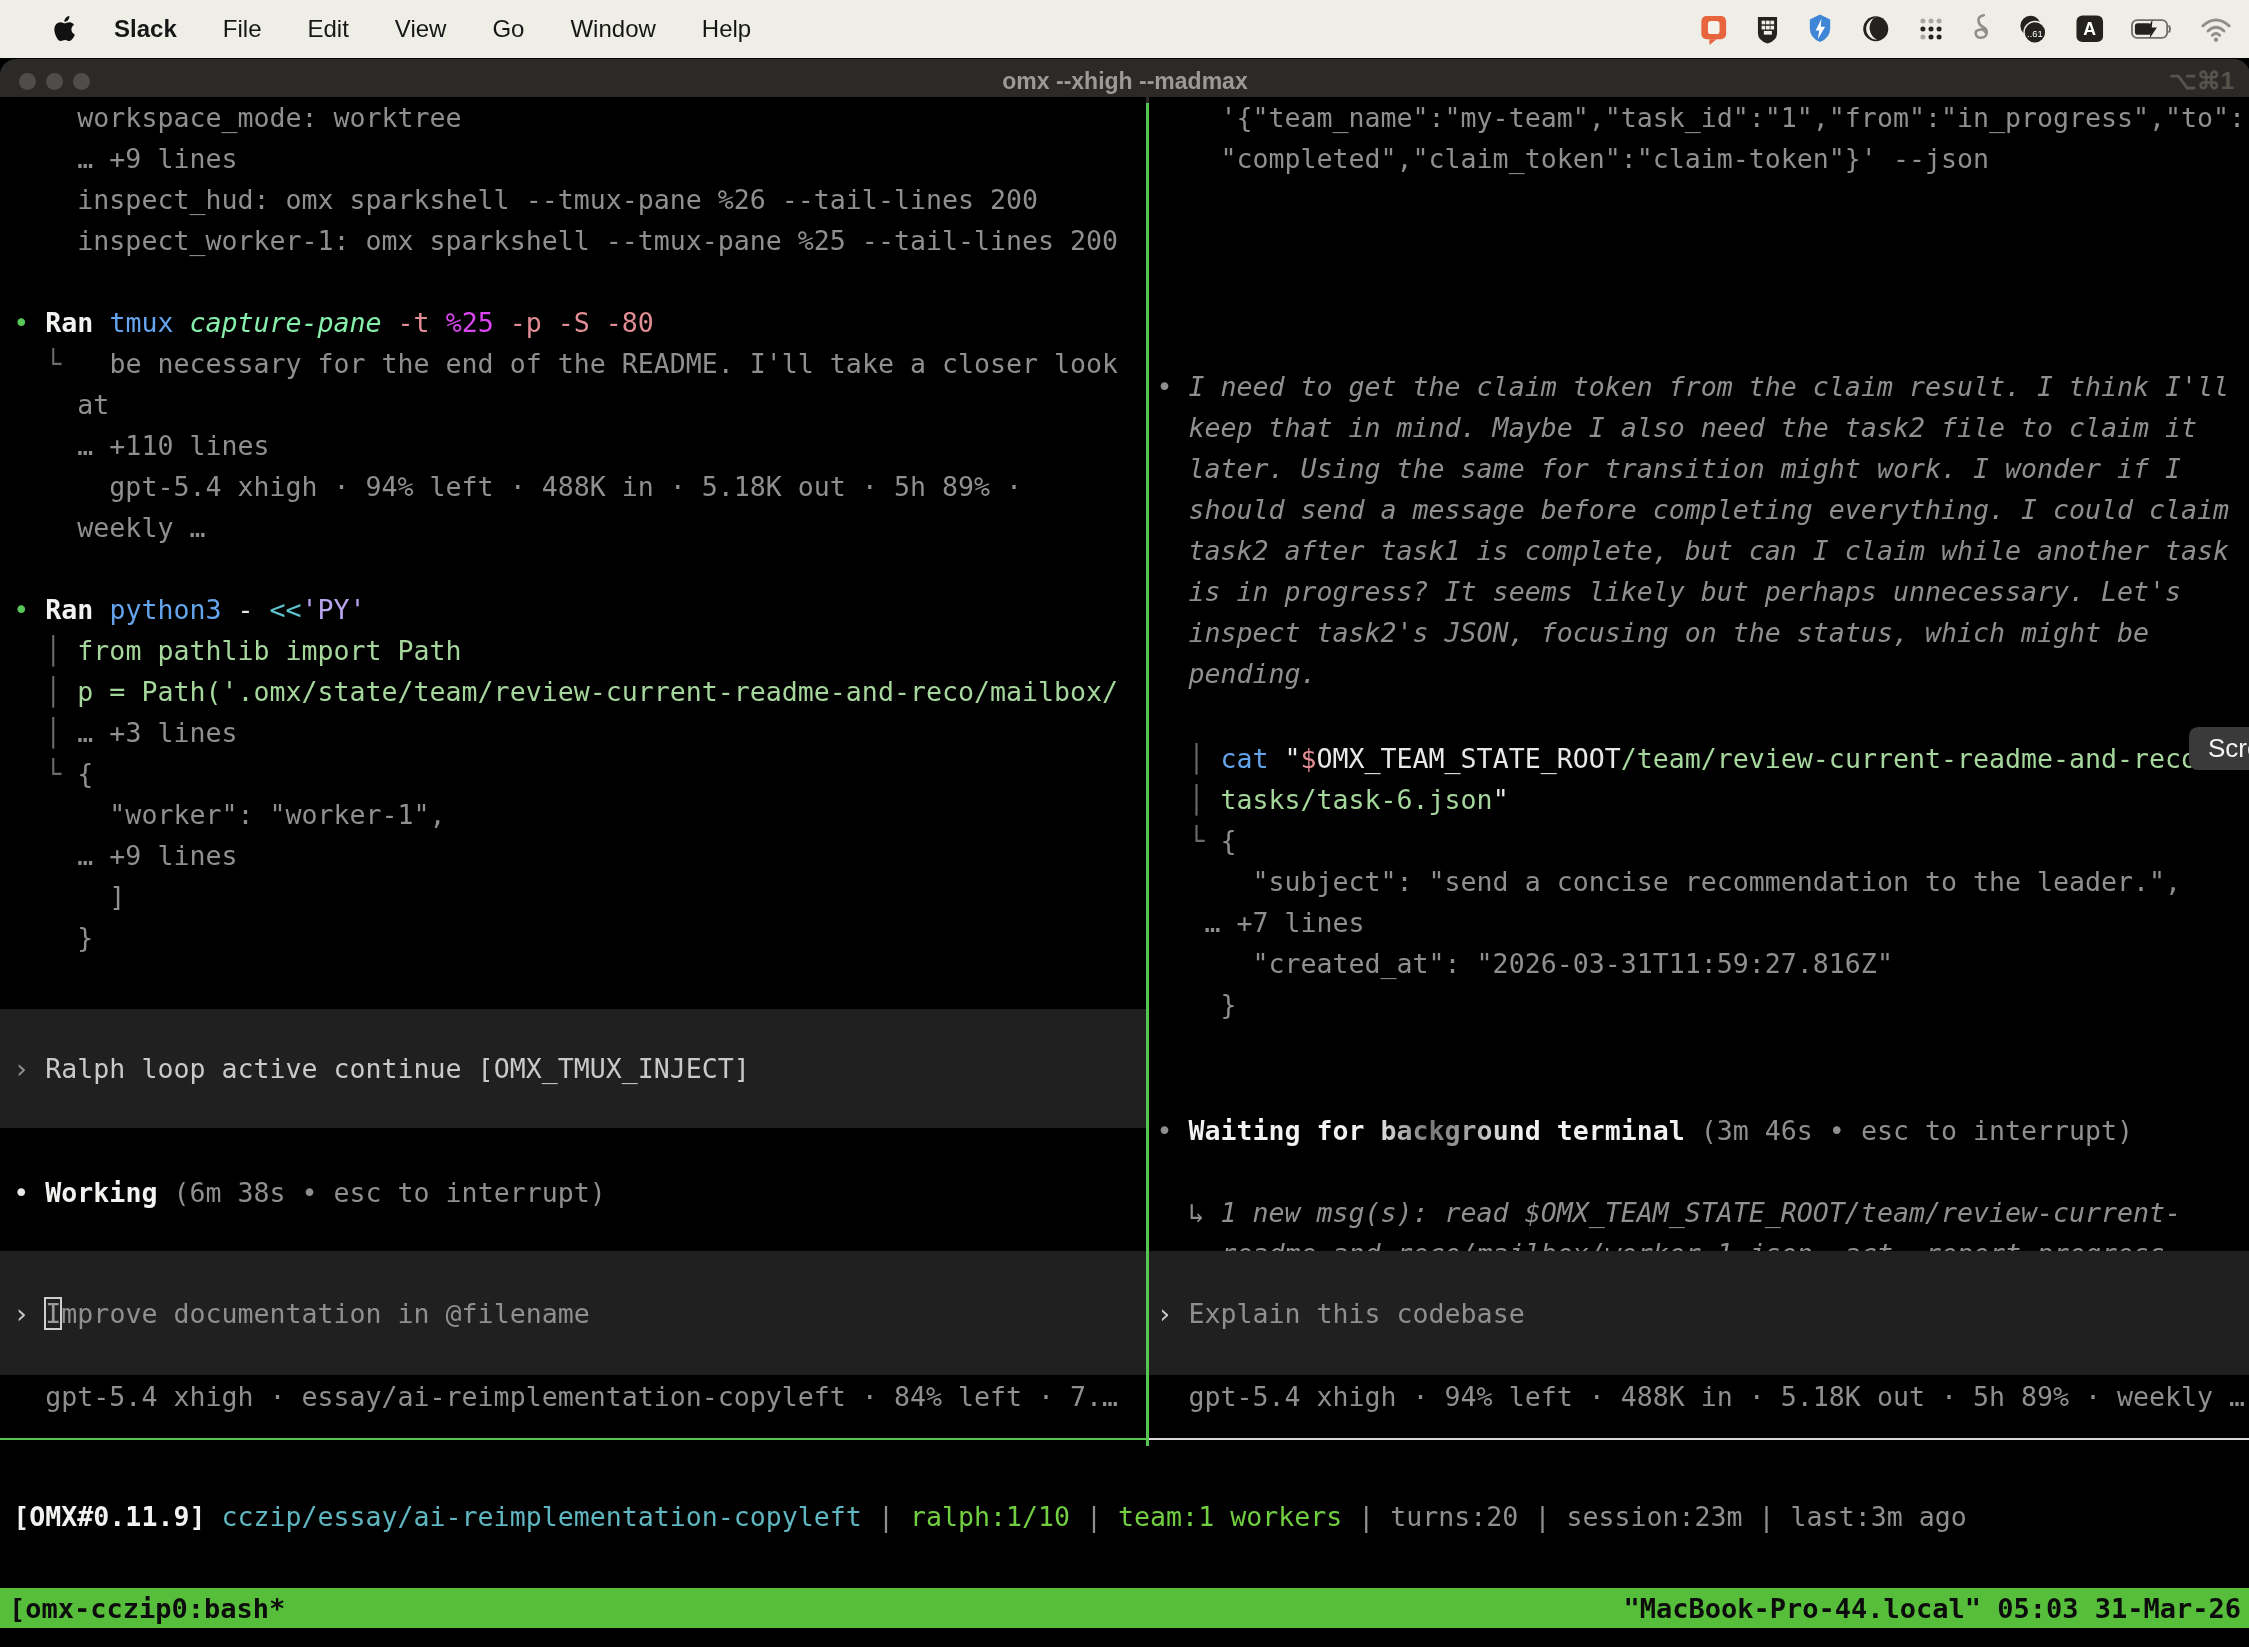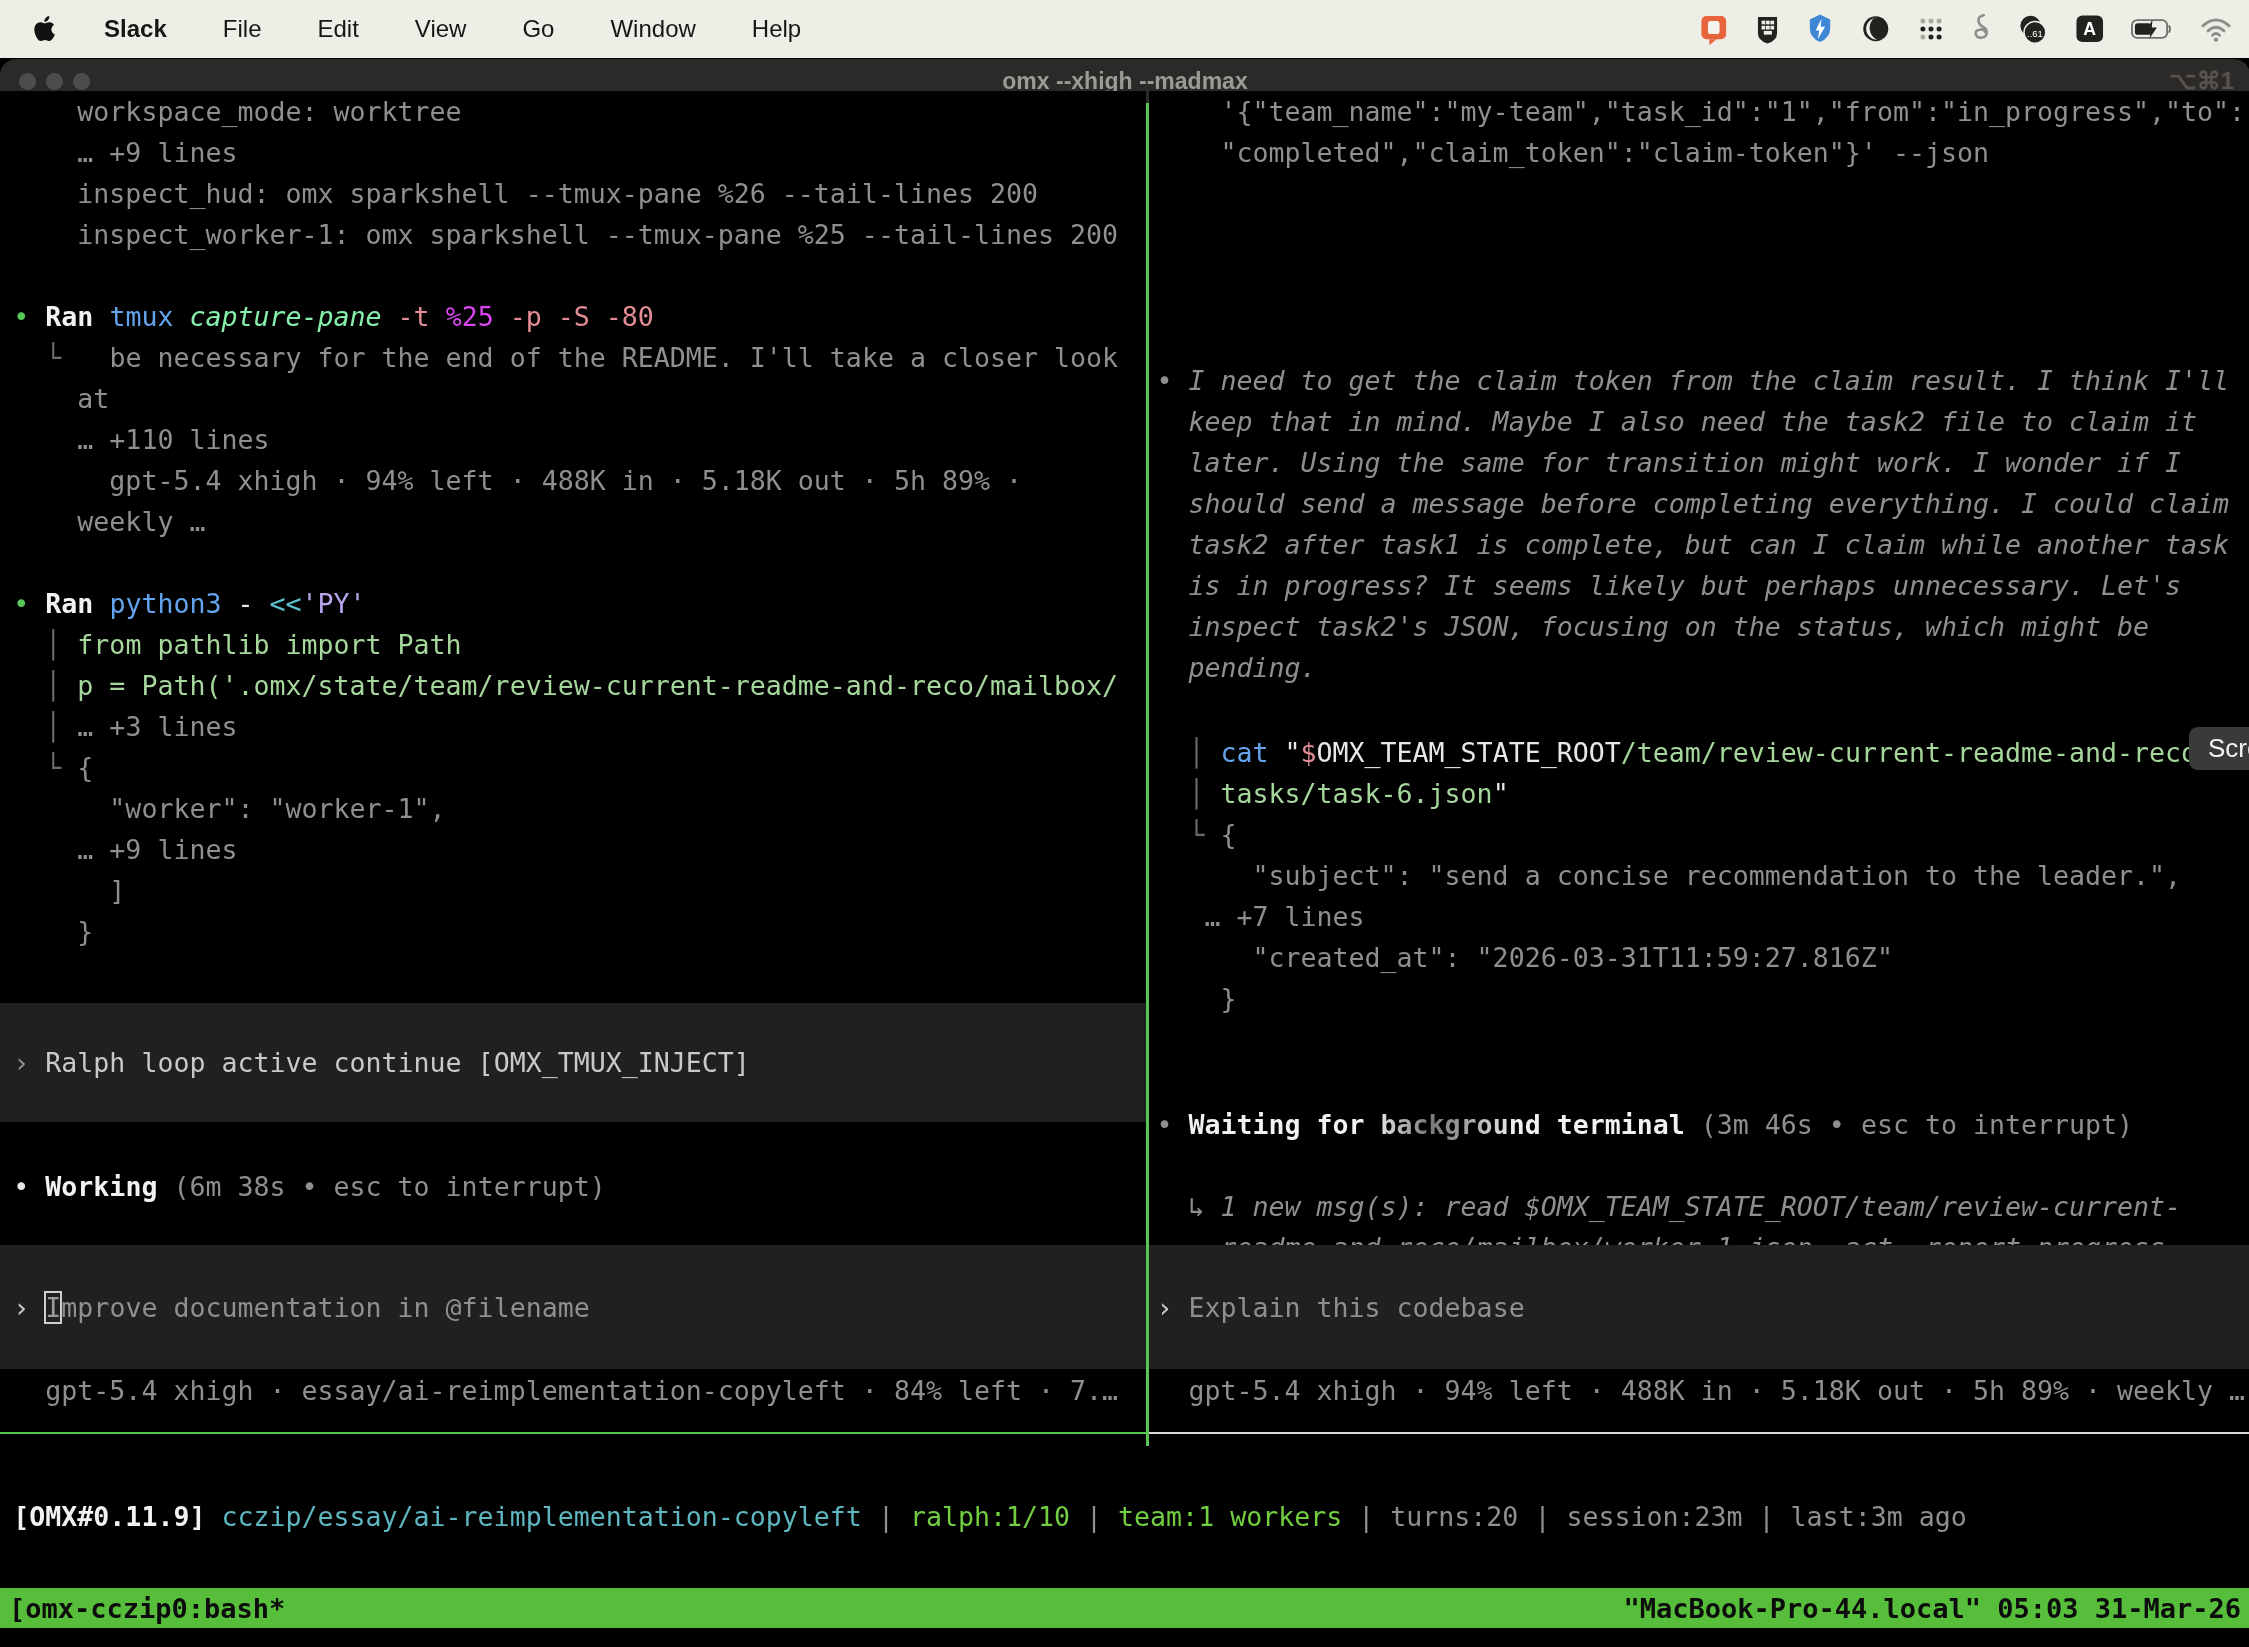--- a/index.html
+++ b/index.html
@@ -1,35 +1,35 @@
 <!DOCTYPE html>
 <html style="font-size:11.8px"><head>
 <meta charset="utf-8">
 <style>
   html,body{margin:0;padding:0;background:#000;}
   #screen{position:relative;width:2250px;height:1648px;overflow:hidden;background:#000;font-family:"DejaVu Sans Mono",monospace;}
 
   
   #menubar{position:absolute;left:0;top:0;width:2250px;height:58px;background:#efeee6;display:flex;align-items:center;justify-content:space-between;font-family:"Liberation Sans",sans-serif;color:#161616;}
-  #menubar .left{display:flex;align-items:center;gap:16px;padding-left:18px;}
+  #menubar .left{display:flex;align-items:center;gap:6px;padding-left:30px;margin-left:8px;}
   .menu-item{font-size:24px;padding:0 20px;white-space:nowrap;}
   .menu-app{font-weight:700;}
   #apple-logo{width:25px;height:29.5px;margin:0 11.8px 0 13.3px;}
   #menubar .right{display:flex;align-items:center;gap:26.6px;padding-right:17.7px;}
   .sicon{display:flex;align-items:center;justify-content:center;}
 
   
   #window{position:absolute;left:0;top:59px;width:2250px;height:1589px;background:#000;border-radius:16px 16px 0 0;overflow:hidden;}
   #titlebar{position:absolute;left:0;top:0;width:100%;height:44px;background:#2b2a28;border-bottom:0.7px solid #0d0d0d;}
   .tlight{position:absolute;top:14px;width:17px;height:17px;border-radius:50%;background:#4f4d4b;}
   #win-title{position:absolute;left:0;right:0;top:0;height:44px;display:flex;align-items:center;justify-content:center;color:#9c9a97;font-family:Liberation Sans, sans-serif;font-size:23px;font-weight:700;}
   #win-shortcut{position:absolute;right:16px;top:0;height:44px;display:flex;align-items:center;color:#57534c;font-family:"Liberation Sans",sans-serif;font-size:24px;font-weight:700;}
 
   
-  .pane{position:absolute;top:32px;height:1128px;background:#000;}
+  .pane{position:absolute;top:38px;height:1128px;background:#000;}
   #left-pane{left:0;width:1146px;}
   #right-pane{left:1149px;width:1101px;}
   #pane-divider{position:absolute;left:1146px;top:44px;width:3px;height:1343px;background:#57c554;}
   .flow{position:absolute;top:0;left:13.3px;right:0;}
   #right-pane .flow{left:7.4px;}
   .tl{white-space:pre;line-height:41px;min-height:41px;font-size:26.6px;}
   .band{position:absolute;left:0;right:0;background:#202020;display:flex;align-items:center;padding-left:13.3px;}
   #right-pane .band{padding-left:7.4px;}
   .absline{position:absolute;left:13.3px;right:0;}
   #right-pane .absline{left:7.4px;}

